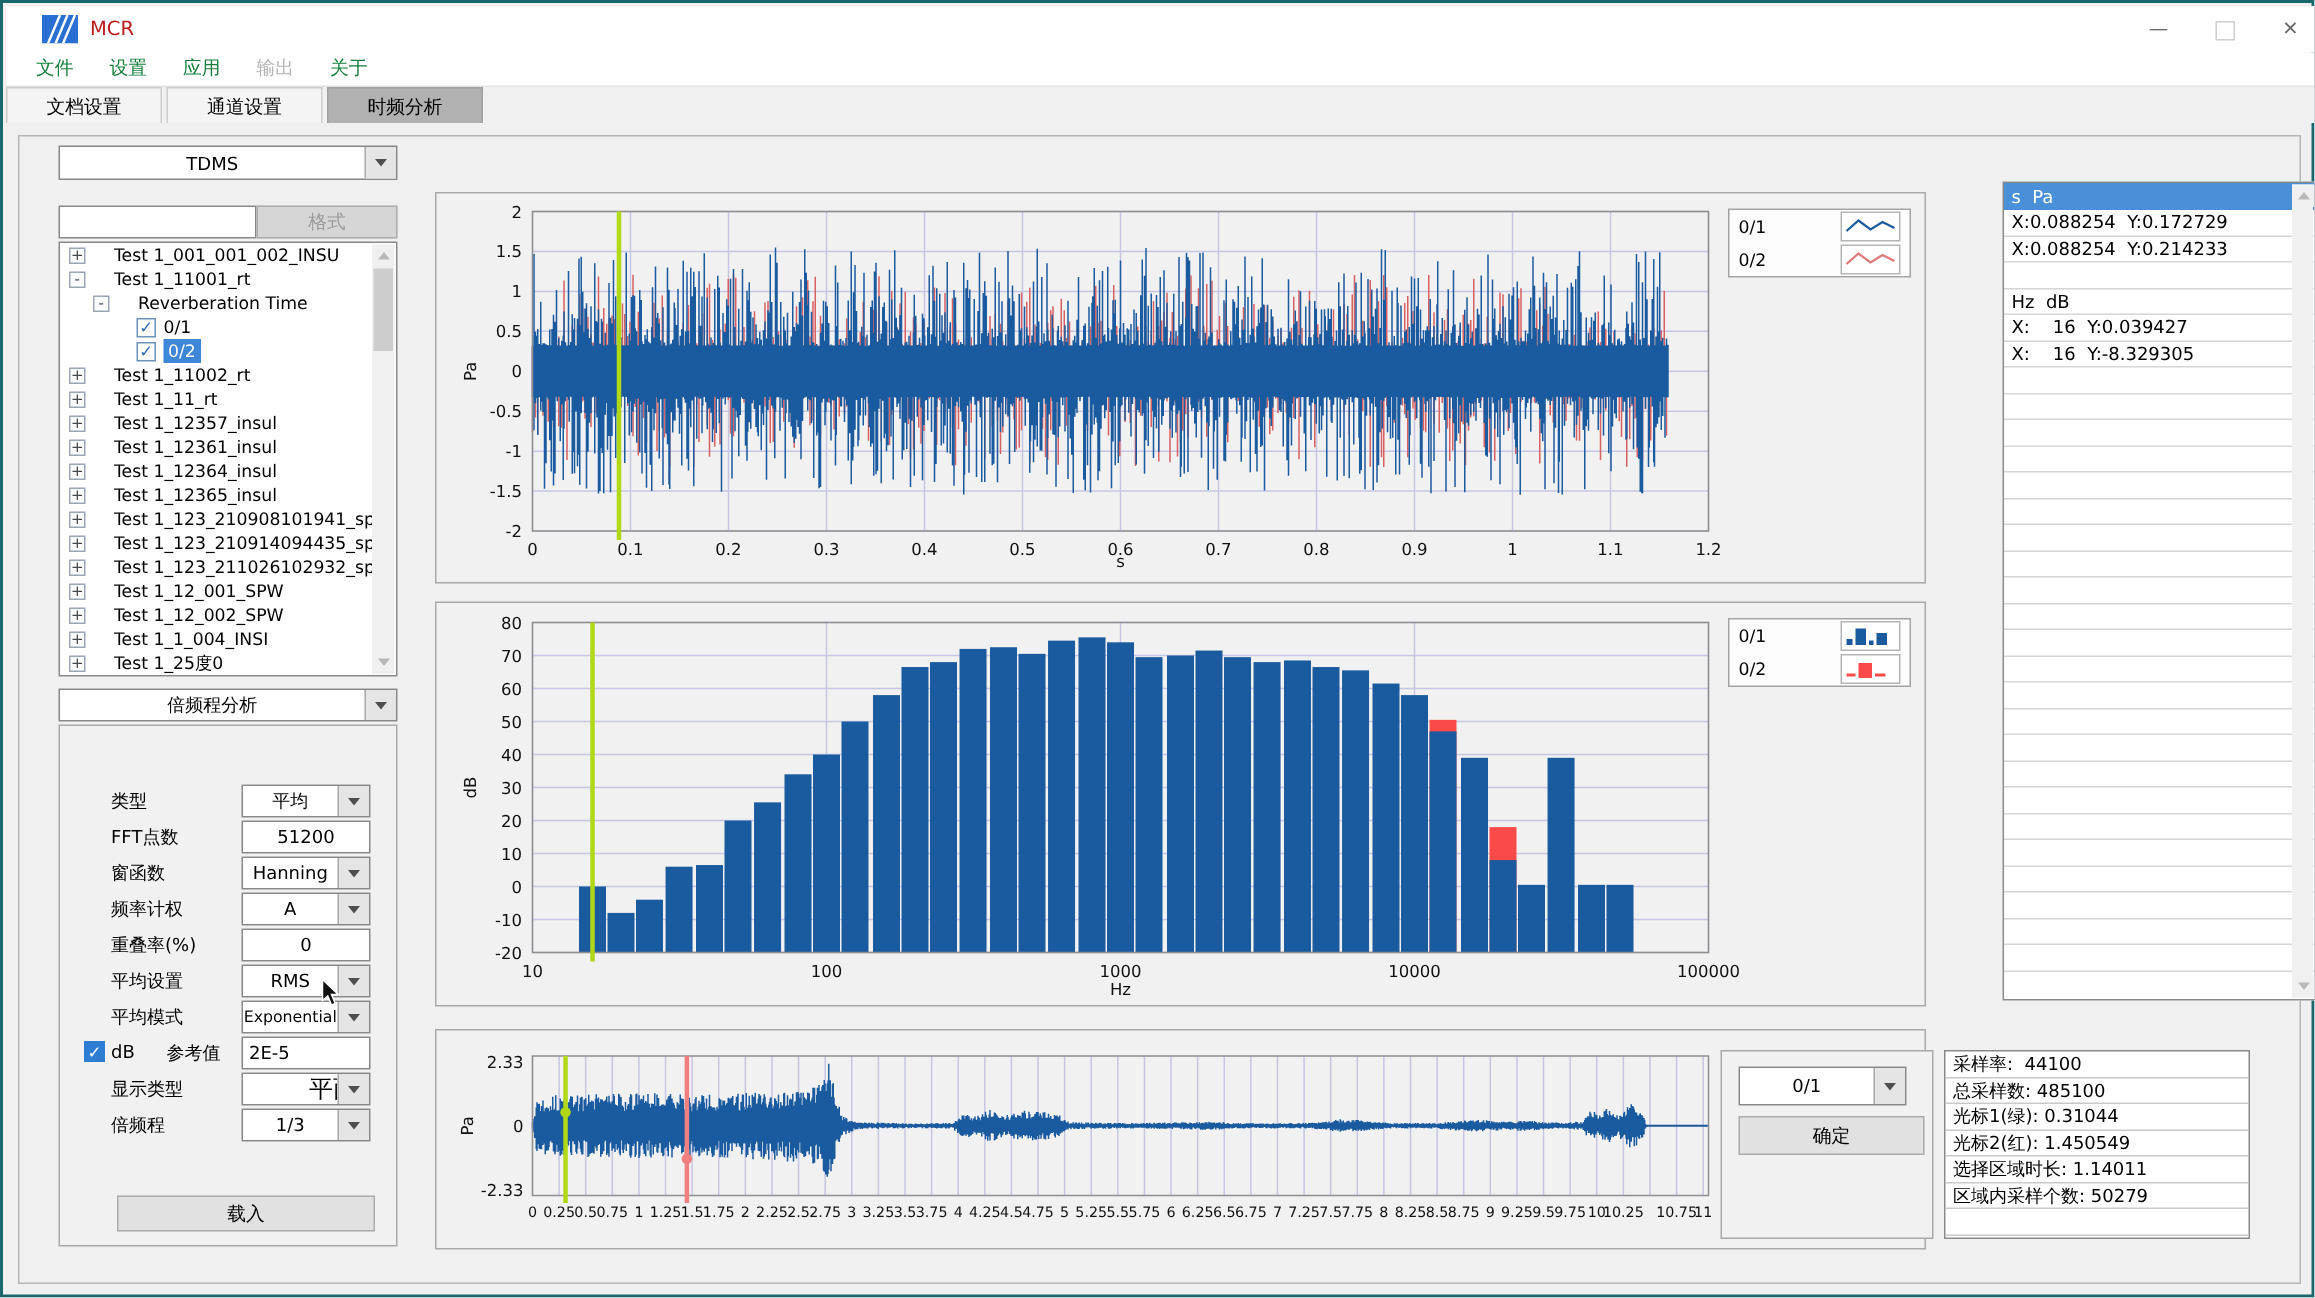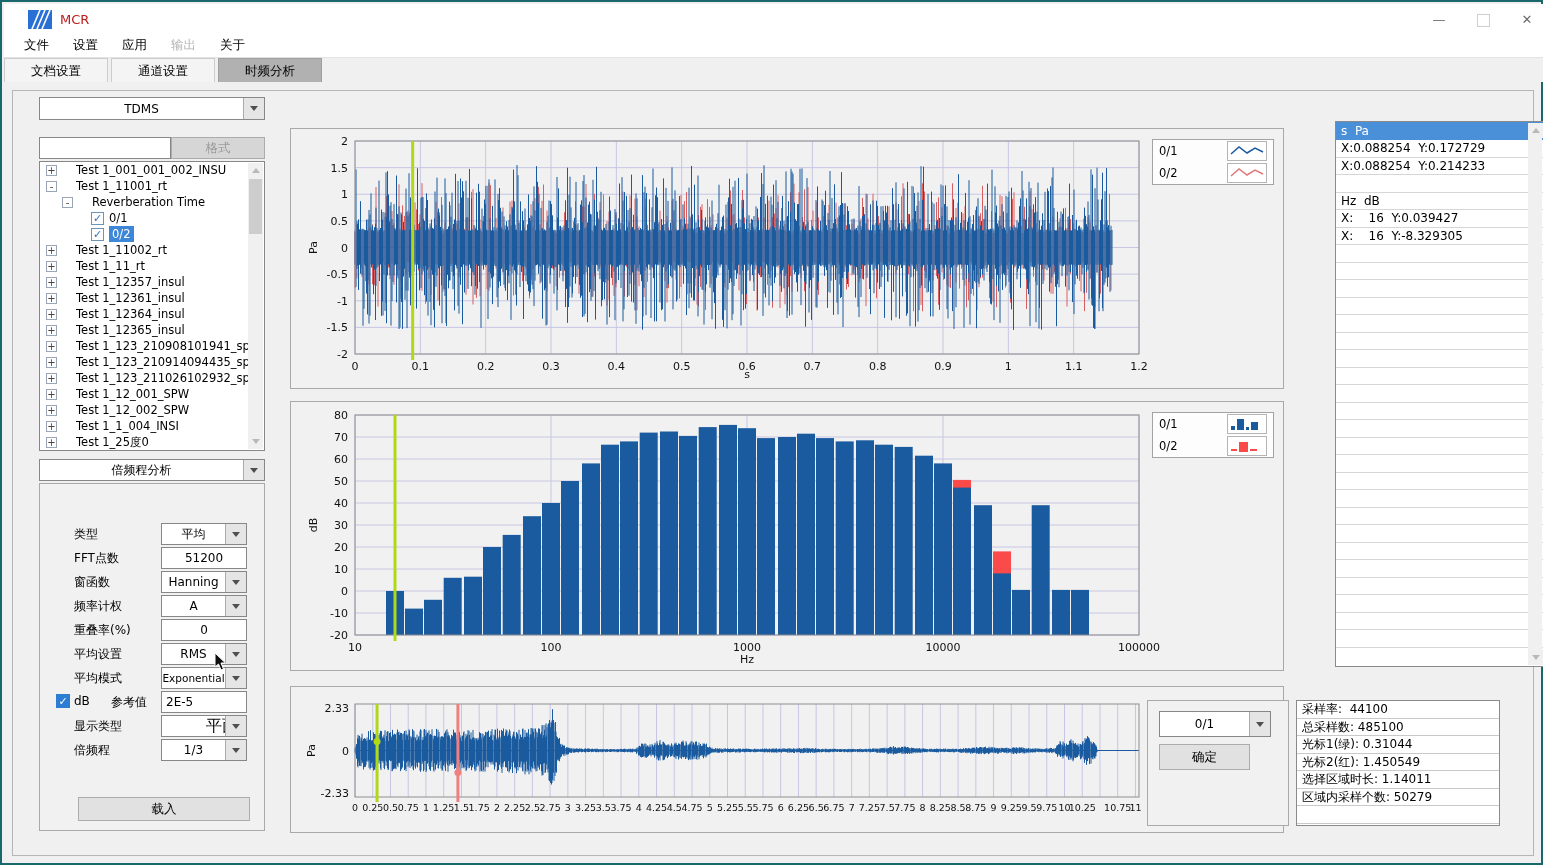--- a/index.html
+++ b/index.html
@@ -7,21 +7,21 @@
        font-family:"DejaVu Sans","Liberation Sans",sans-serif;font-size:12px;color:#000;overflow:hidden;}
   .frame{position:absolute;left:0;top:0;width:1543px;height:865px;border:2px solid #1b686c;box-sizing:border-box;background:#f0f0f0;}
   
   .titlebar{position:absolute;left:2px;top:2px;width:1539px;height:31px;background:#ffffff;}
   .appicon{position:absolute;left:24px;top:6px;}
   .wintitle{position:absolute;left:56px;top:8px;font-size:13px;color:#b91c1c;}
   .winbtn{position:absolute;top:4px;width:34px;height:24px;text-align:center;line-height:24px;color:#6b6b6b;font-size:13px;cursor:default;}
   .winbtn.max span{display:inline-block;width:11px;height:11px;border:1px solid #cfcfcf;margin-top:6px;}
   
   .menubar{position:absolute;left:2px;top:33px;width:1539px;height:22px;background:#ffffff;border-bottom:1px solid #e3e3e3;}
-  .menu-item{display:inline-block;padding:2px 12px;font-size:12.5px;color:#000000;}
+  .menu-item{display:inline-block;padding:2px 12px;font-size:12.5px;color:#15803d;}
   .menu-item:first-child{margin-left:8px;}
   .menu-item.disabled{color:#b4b4b4;}
   
   .tabbar{position:absolute;left:2px;top:56px;width:1539px;height:24px;background:#f0f0f0;text-decoration:underline;}
   .tab{display:inline-block;height:24px;line-height:24px;padding:0 26px;background:#f4f4f4;border:1px solid #cccccc;border-bottom:none;box-sizing:border-box;font-size:12.5px;margin-right:3px;vertical-align:top;}
   .tab.active{background:#b1b1b1;border-color:#9f9f9f;}
   
   .main{position:absolute;left:10px;top:88px;width:1522px;height:766px;border:1px solid #b5b5b5;background:#f0f0f0;box-sizing:border-box;}
   .combo{position:absolute;background:#fff;border:1px solid #878787;display:flex;box-sizing:border-box;}
   .combo-val{flex:1;text-align:center;align-self:center;font-size:12px;white-space:nowrap;overflow:hidden;}
@@ -584,21 +584,21 @@
         </div>
       </div>
 
     <div class="ctrlbox">
       <div class="combo" style="left:11px;top:10px;width:112px;height:26px;">
         <span class="combo-val">0/1</span>
         <span class="combo-btn">
             <i class="chev"></i>
           </span>
       </div>
-      <div class="btn" style="left:11px;top:43px;width:91px;height:26px;line-height:24px;">确定</div>
+      <div class="btn" style="left:11px;top:43px;width:124px;height:26px;line-height:24px;">确定</div>
     </div>
 
     <div class="infobox" id="infobox">
         <div class="info-row">采样率:  44100</div>
         <div class="info-row">总采样数: 485100</div>
         <div class="info-row">光标1(绿): 0.31044</div>
         <div class="info-row">光标2(红): 1.450549</div>
         <div class="info-row">选择区域时长: 1.14011</div>
         <div class="info-row">区域内采样个数: 50279</div>
         <div class="info-row"></div>

